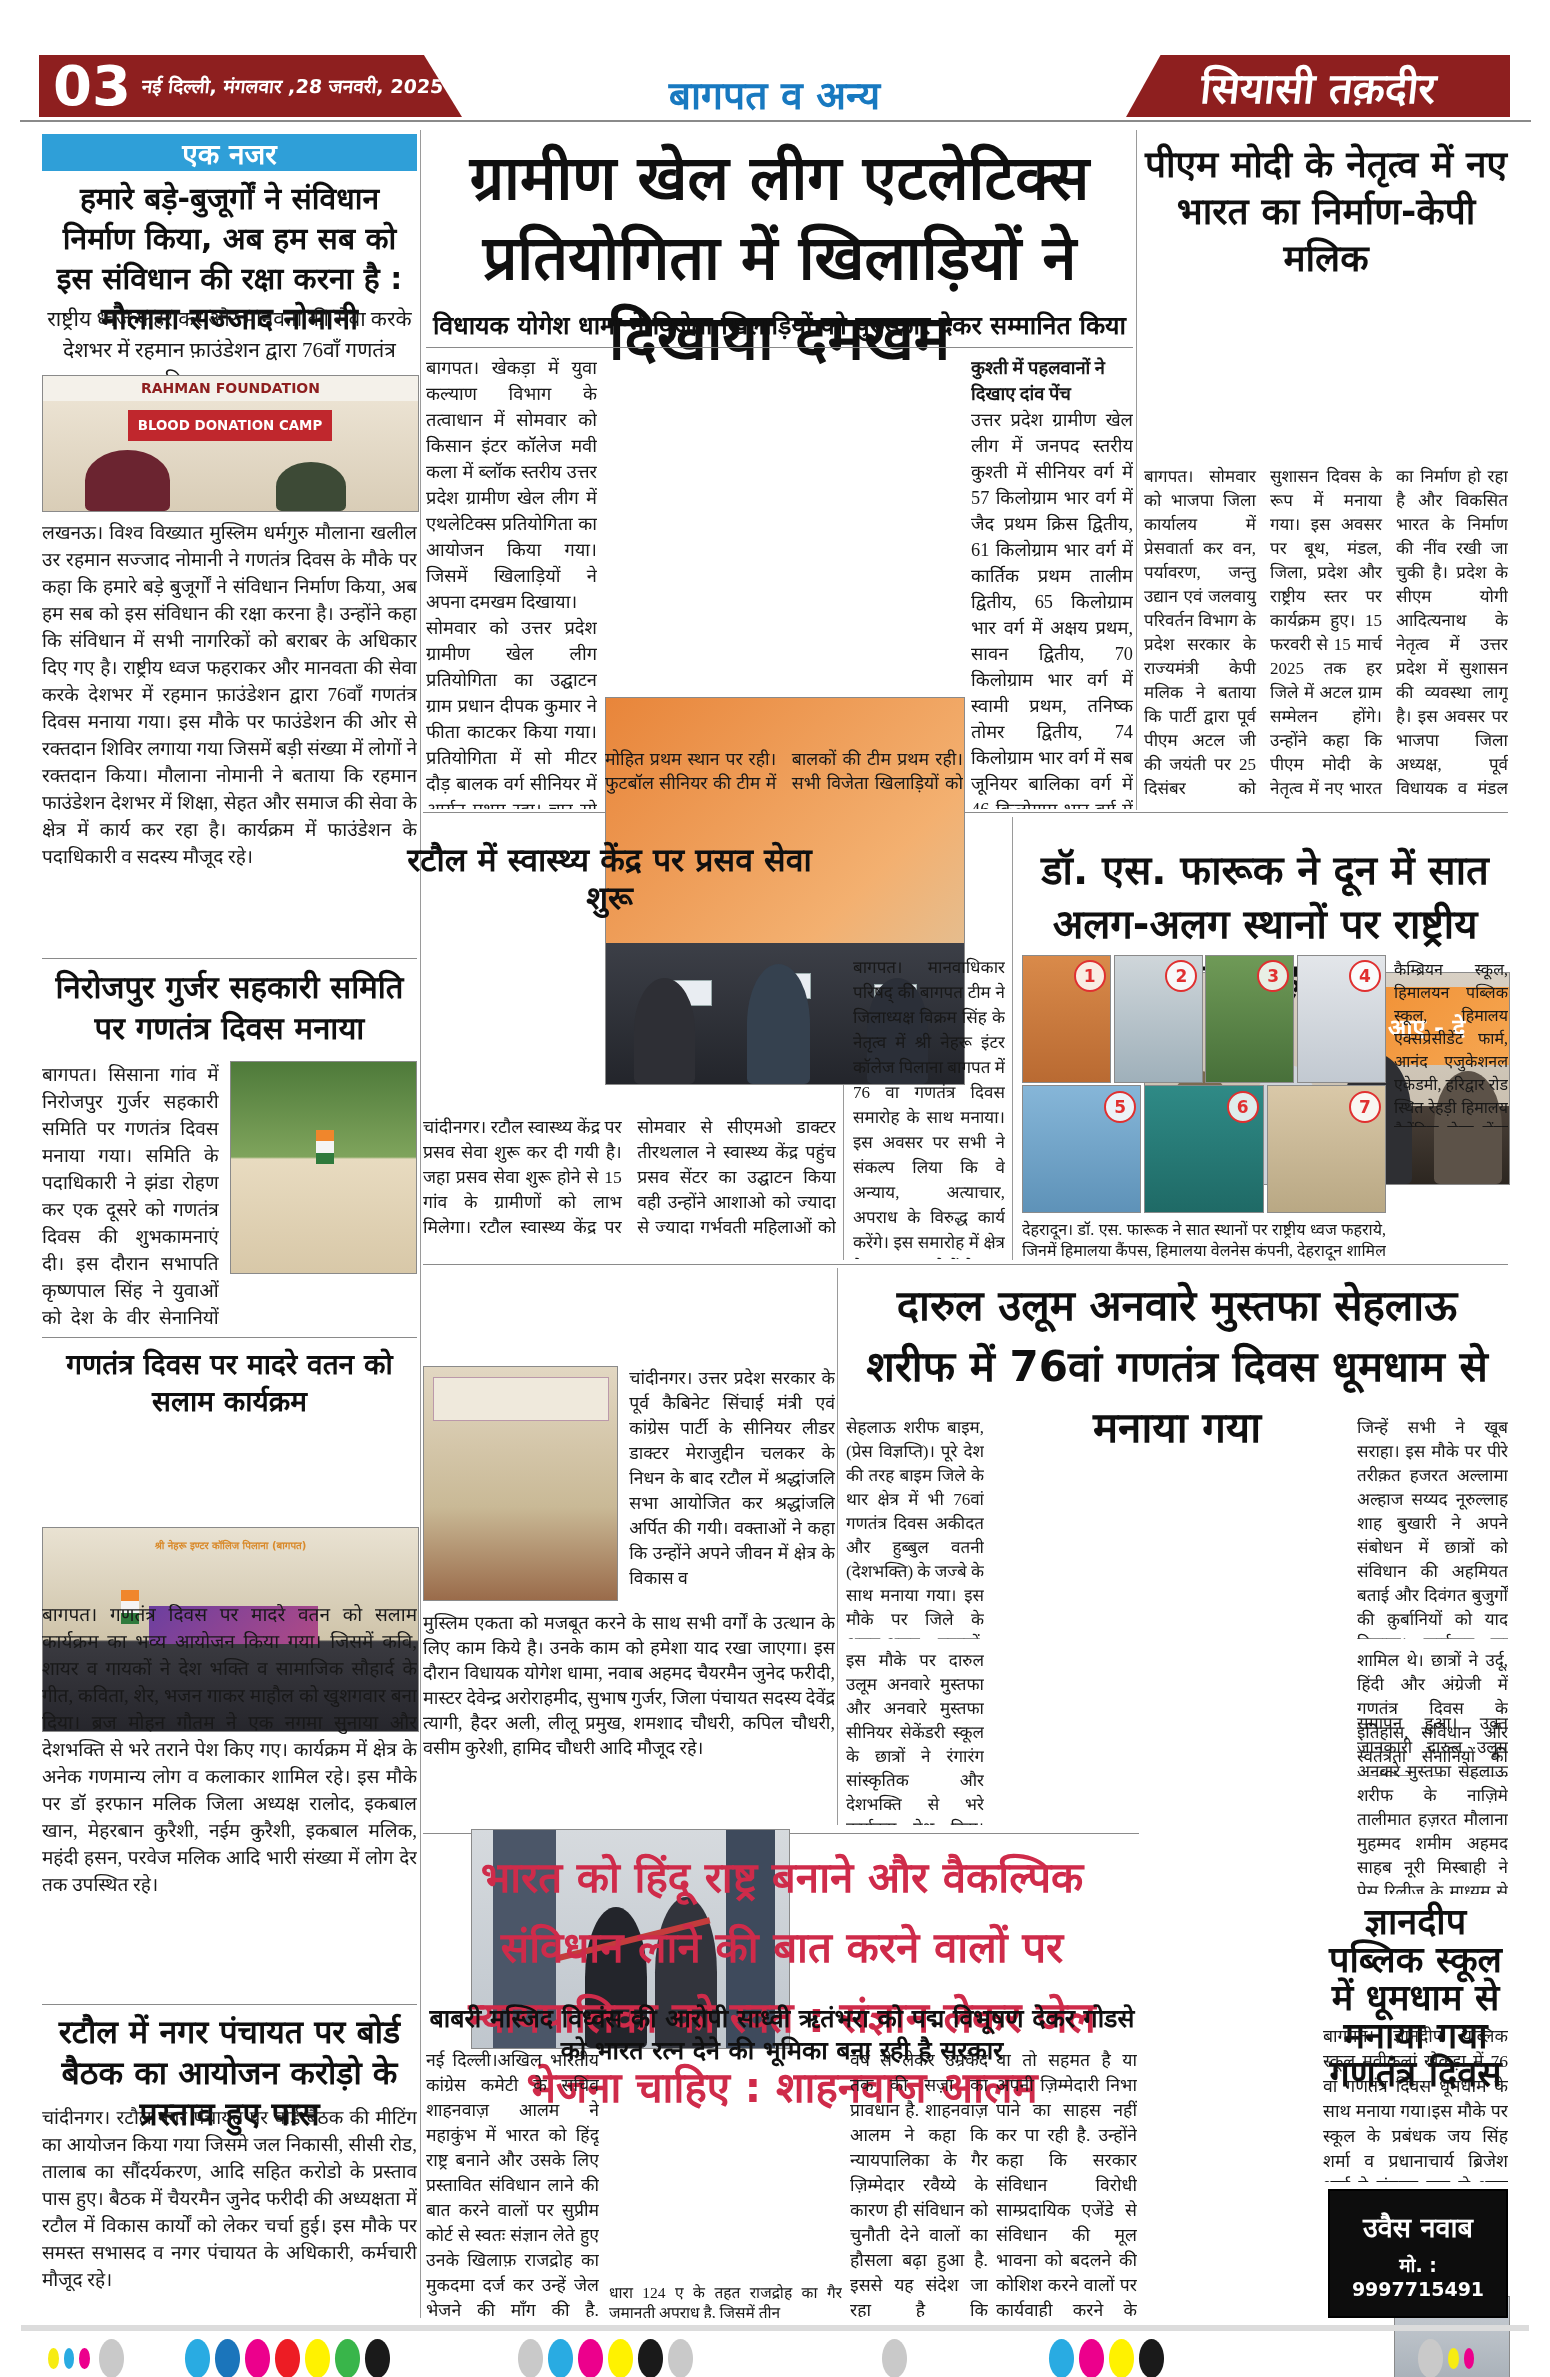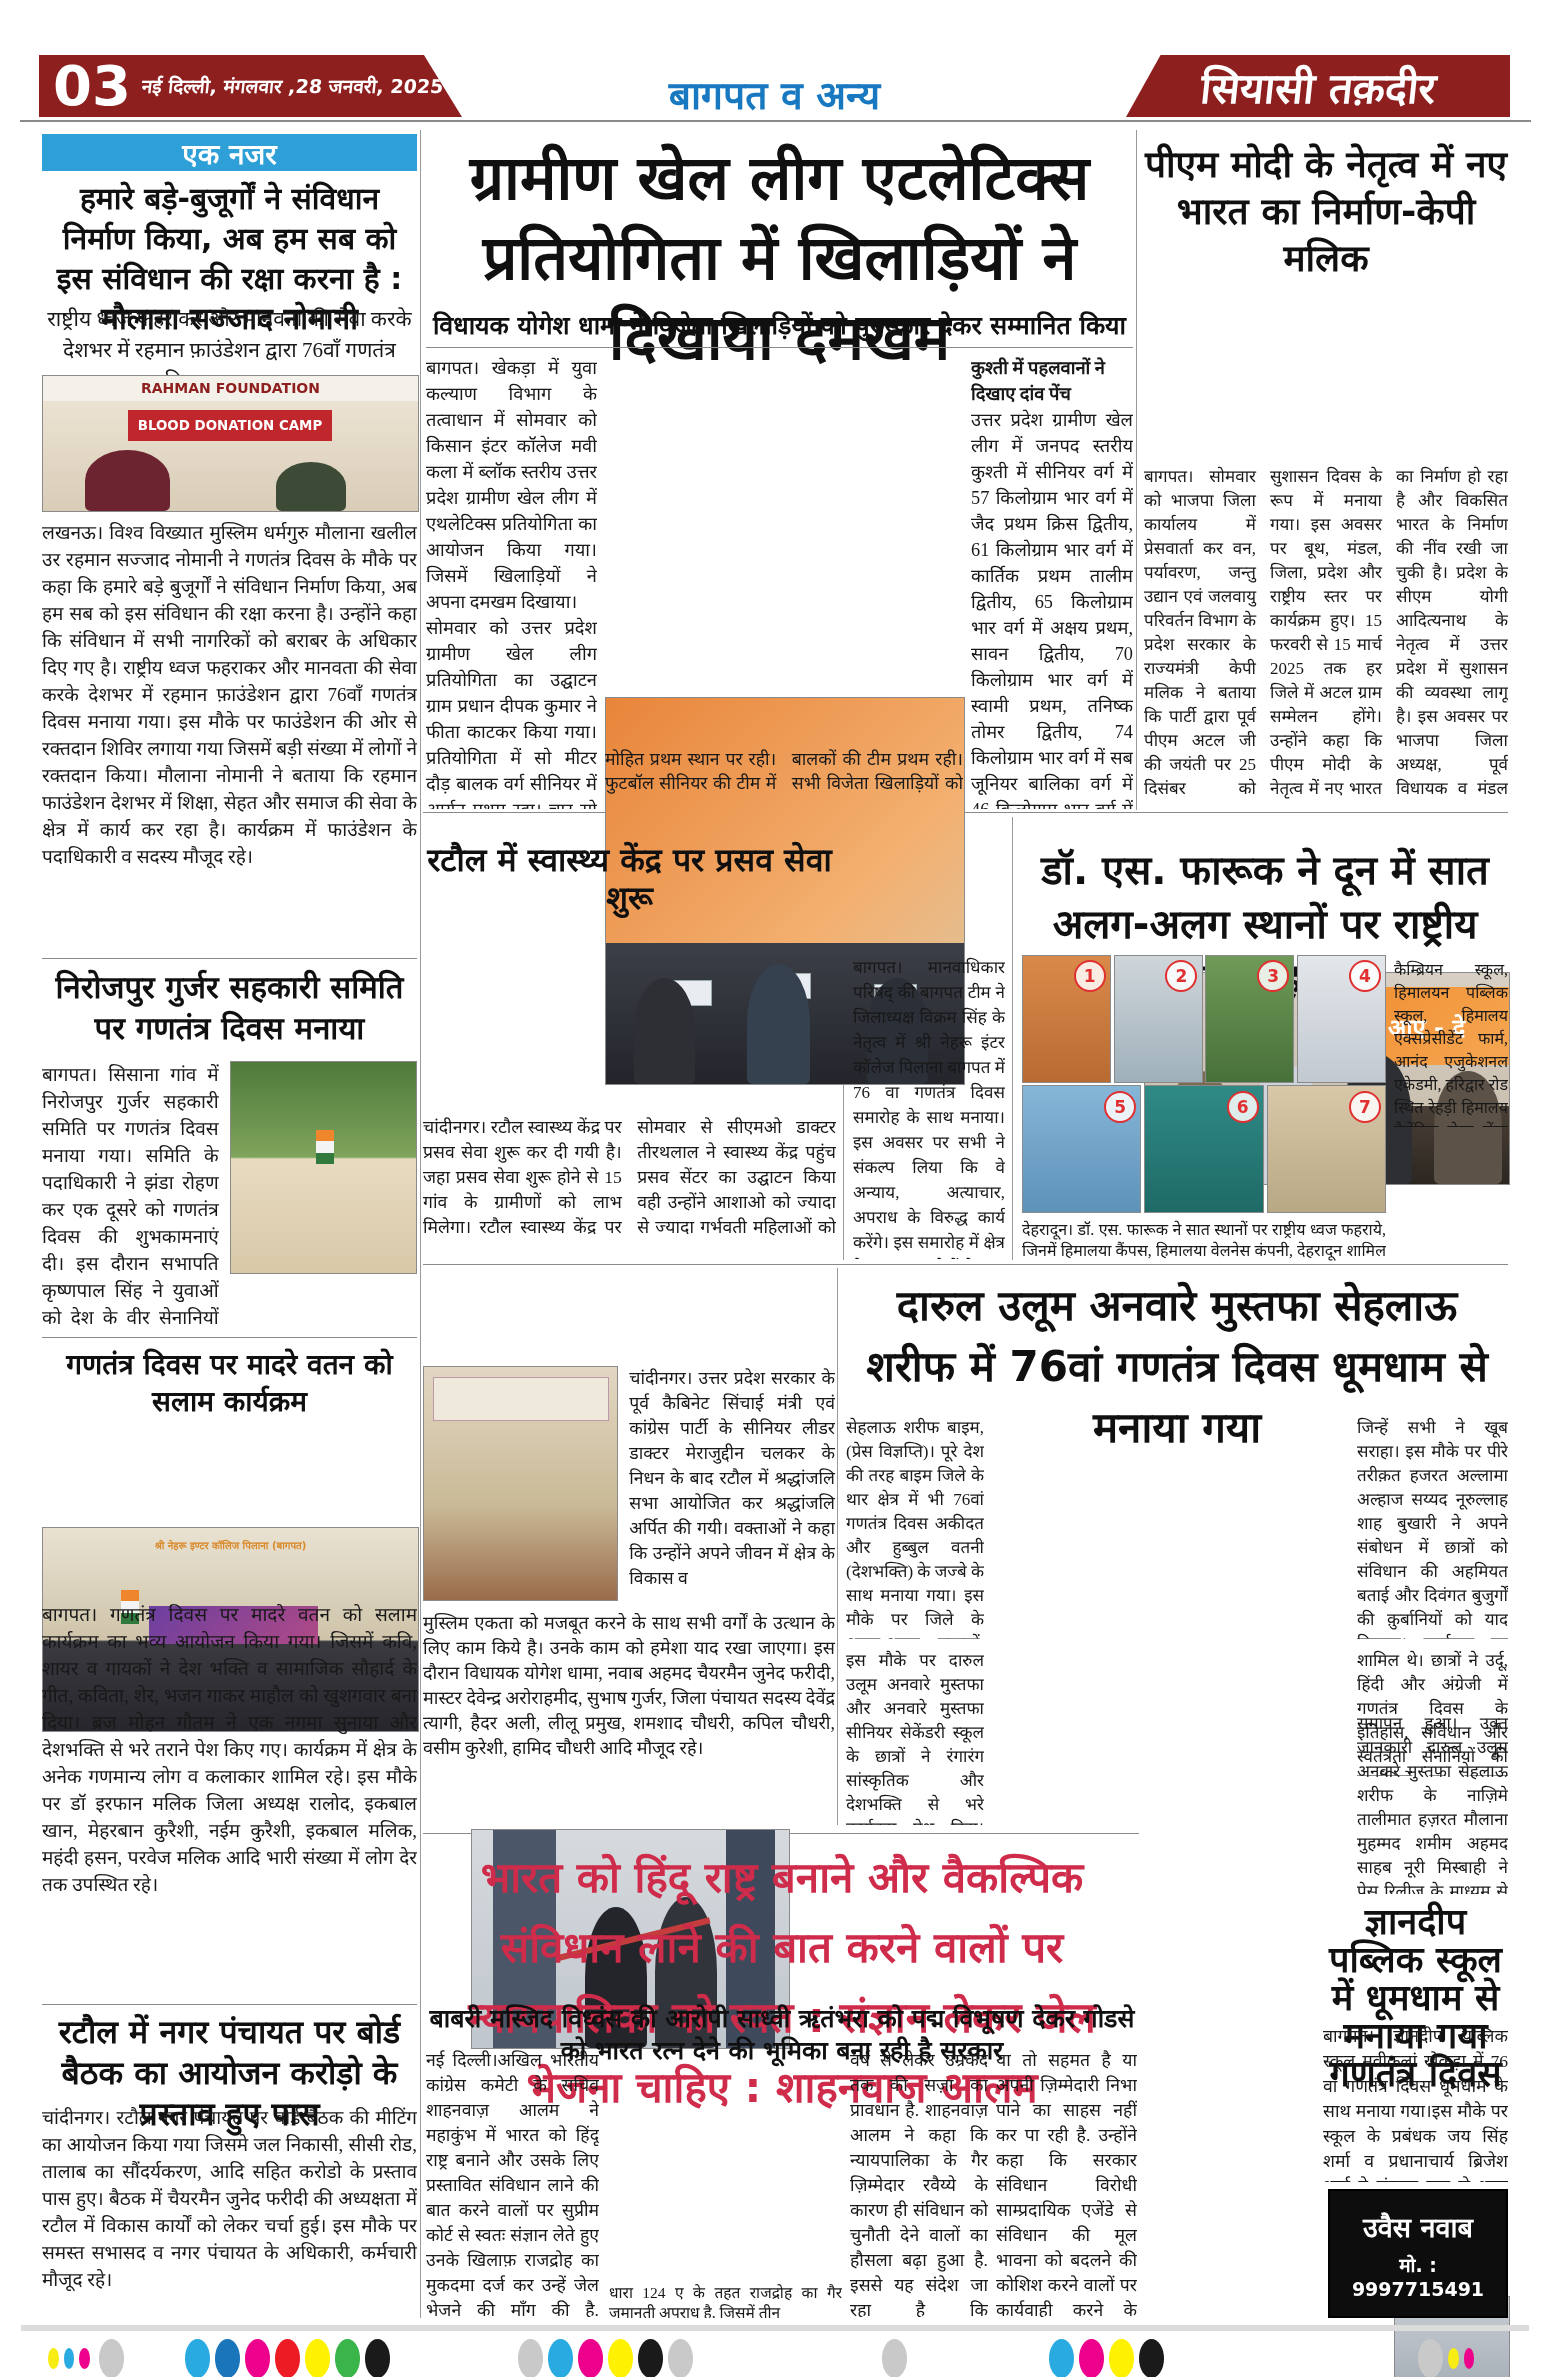--- a/index.html
+++ b/index.html
@@ -134,21 +134,21 @@
   <div class="abs photo" style="left:1144px;top:242px;width:364px;height:211px;background:linear-gradient(#d8d0c4,#c3b8a6);">
     <div class="banner-orange" style="right:0;top:14px;width:211px;height:78px;font-size:24px;">साथ आए - दे</div>
     <div class="band-dark" style="height:78px;background:linear-gradient(#4a4038,#2c2620);"></div>
     <div class="figure" style="left:21px;bottom:0;width:68px;height:113px;background:#7a6a50;"></div>
     <div class="figure" style="left:106px;bottom:0;width:70px;height:120px;background:#cfd4da;"></div>
     <div class="figure" style="left:197px;bottom:0;width:70px;height:130px;background:#2e2f33;"></div>
     <div class="figure" style="left:289px;bottom:0;width:68px;height:113px;background:#5c5248;"></div>
   </div>
   <div class="abs body-text cols3" style="left:1144px;top:465px;width:364px;height:340px;font-size:17px;line-height:24px;">बागपत। सोमवार को भाजपा जिला कार्यालय में प्रेसवार्ता कर वन, पर्यावरण, जन्तु उद्यान एवं जलवायु परिवर्तन विभाग के प्रदेश सरकार के राज्यमंत्री केपी मलिक ने बताया कि पार्टी द्वारा पूर्व पीएम अटल जी की जयंती पर 25 दिसंबर को सुशासन दिवस के रूप में मनाया गया। इस अवसर पर बूथ, मंडल, जिला, प्रदेश और राष्ट्रीय स्तर पर कार्यक्रम हुए। 15 फरवरी से 15 मार्च 2025 तक हर जिले में अटल ग्राम सम्मेलन होंगे। उन्होंने कहा कि पीएम मोदी के नेतृत्व में नए भारत का निर्माण हो रहा है और विकसित भारत के निर्माण की नींव रखी जा चुकी है। प्रदेश के सीएम योगी आदित्यनाथ के नेतृत्व में उत्तर प्रदेश में सुशासन की व्यवस्था लागू है। इस अवसर पर भाजपा जिला अध्यक्ष, पूर्व विधायक व मंडल अध्यक्ष सहित अनेक पदाधिकारी और कार्यकर्ता मौजूद रहे।</div>
 
-  <div class="abs hl" style="left:423px;top:841px;width:413px;height:38px;font-size:32px;line-height:38px;">रटौल में स्वास्थ्य केंद्र पर प्रसव सेवा शुरू</div>
+  <div class="abs hl" style="left:403px;top:841px;width:413px;height:38px;font-size:32px;line-height:38px;">रटौल में स्वास्थ्य केंद्र पर प्रसव सेवा शुरू</div>
   <div class="abs photo" style="left:471px;top:886px;width:317px;height:218px;background:linear-gradient(#d6dade,#bfc6cd);">
     <div style="position:absolute;left:21px;top:0;width:63px;height:218px;background:#4b5668;"></div>
     <div style="position:absolute;right:14px;top:0;width:49px;height:218px;background:#3e4a5c;"></div>
     <div class="figure" style="left:113px;bottom:0;width:62px;height:141px;background:#23252b;"></div>
     <div class="figure" style="left:183px;bottom:0;width:62px;height:151px;background:#32343c;"></div>
     <div style="position:absolute;left:85px;top:106px;width:155px;height:5.6px;background:#c43c3c;transform:rotate(-14deg);"></div>
   </div>
   <div class="abs body-text cols2" style="left:423px;top:1115px;width:413px;height:145px;font-size:17.6px;line-height:25px;">चांदीनगर। रटौल स्वास्थ्य केंद्र पर प्रसव सेवा शुरू कर दी गयी है। जहा प्रसव सेवा शुरू होने से 15 गांव के ग्रामीणों को लाभ मिलेगा। रटौल स्वास्थ्य केंद्र पर सोमवार से सीएमओ डाक्टर तीरथलाल ने स्वास्थ्य केंद्र पहुंच प्रसव सेंटर का उद्घाटन किया वही उन्होंने आशाओ को ज्यादा से ज्यादा गर्भवती महिलाओं को सुविधा देने के लिए कहा। उसके बाद रटौल चैयरमैन जुनेद फरीदी ने सीएमओ डाक्टर तीरथलाल से ज्यादा से ज्यादा स्टाफ बढाने की मांग की जिससे रटौल और क्षेत्र के लोगों को ज्यादा से ज्यादा सुविधा मिल सके। उन्होंने कहा की नगरपंचायत इसके लिए हर सहयोग के लिए तैयार रहेगा। इस मौकें पर सीएमओ डाक्टर तीरथलाल, डिप्टी सीएमओ डाक्टर मकसूद, खेकड़ा सीएचसी प्रभारी डाक्टर ताहिर, डाक्टर मीना, फार्मासिस्ट परमिंदर, हामिद अली, आदि मौजूद रहे।</div>
 
   <div class="abs body-text" style="left:853px;top:955px;width:152px;height:304px;font-size:17px;line-height:25px;">बागपत। मानवाधिकार परिषद् की बागपत टीम ने जिलाध्यक्ष विक्रम सिंह के नेतृत्व में श्री नेहरू इंटर कॉलेज पिलाना बागपत में 76 वा गणतंत्र दिवस समारोह के साथ मनाया। इस अवसर पर सभी ने संकल्प लिया कि वे अन्याय, अत्याचार, अपराध के विरुद्ध कार्य करेंगे। इस समारोह में क्षेत्र के गणमान्य लोगों ने भाग लिया।</div>

